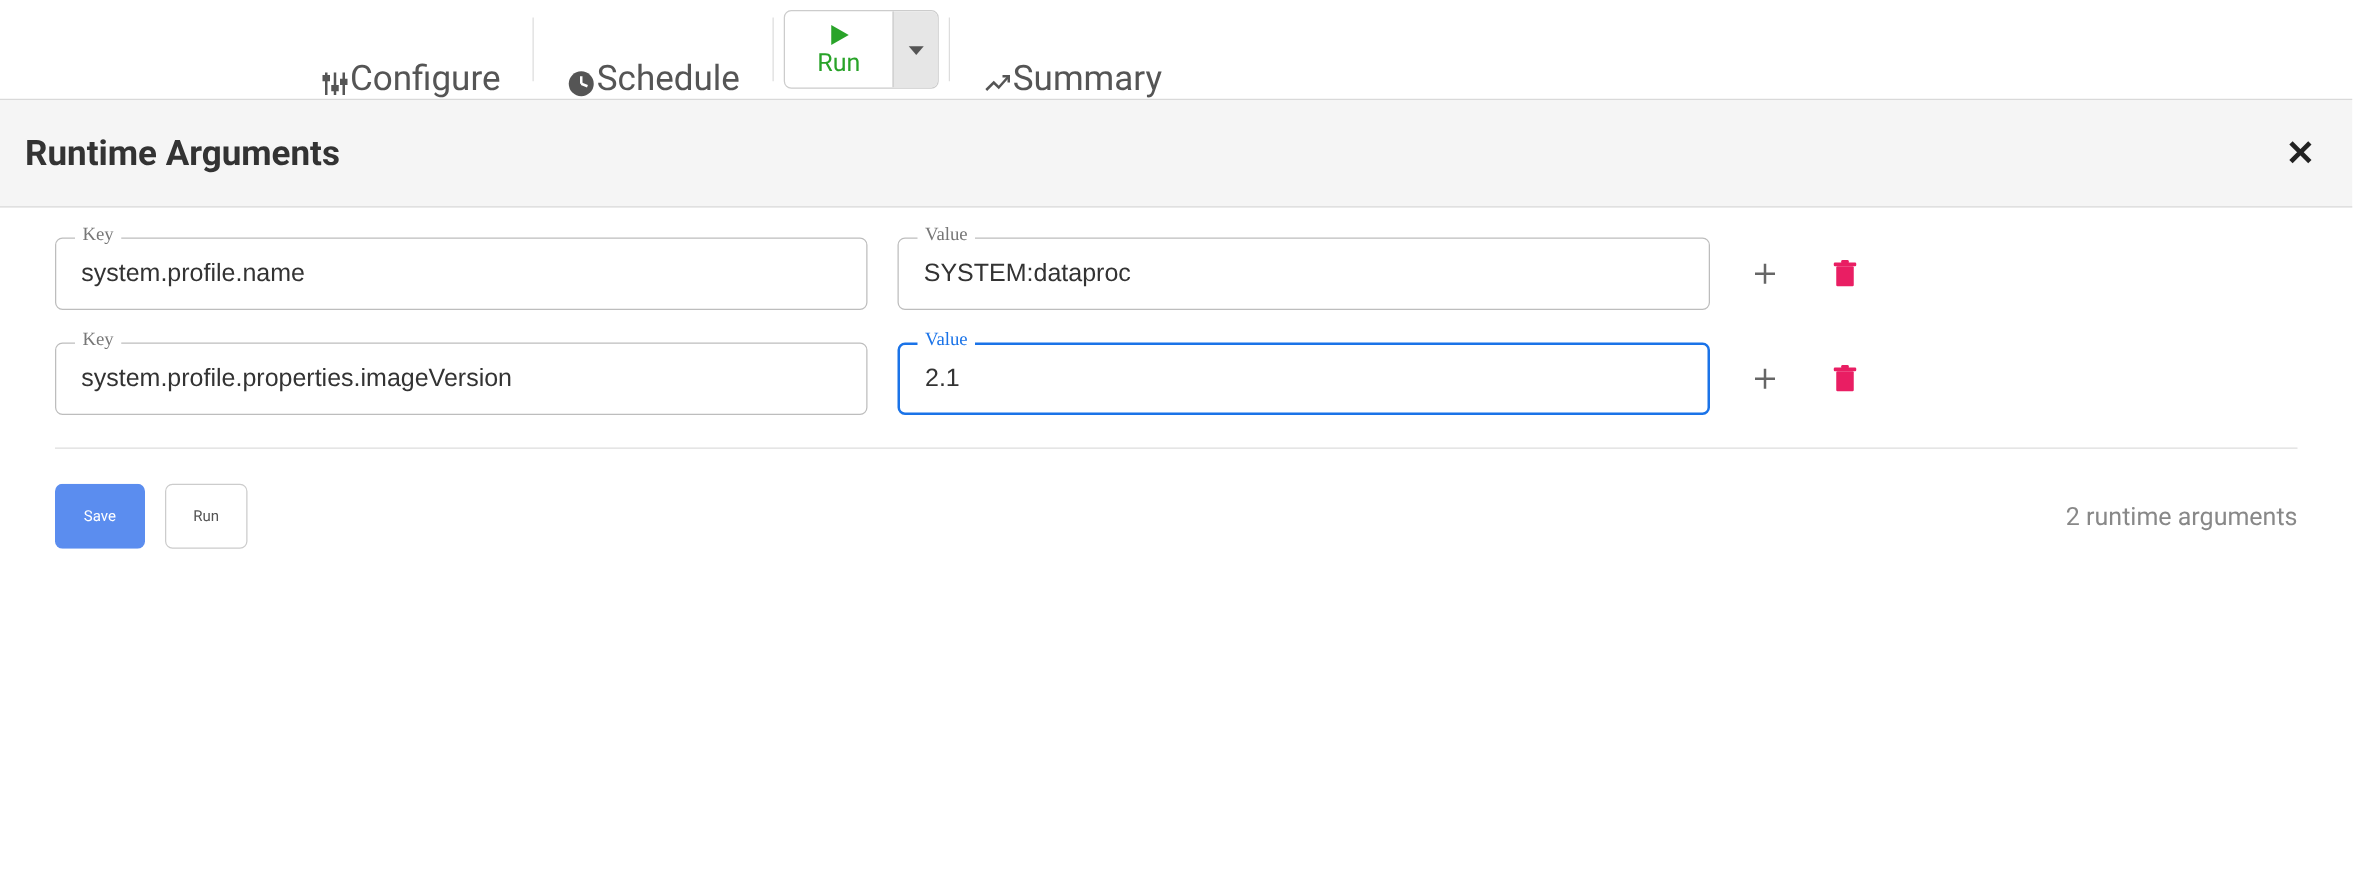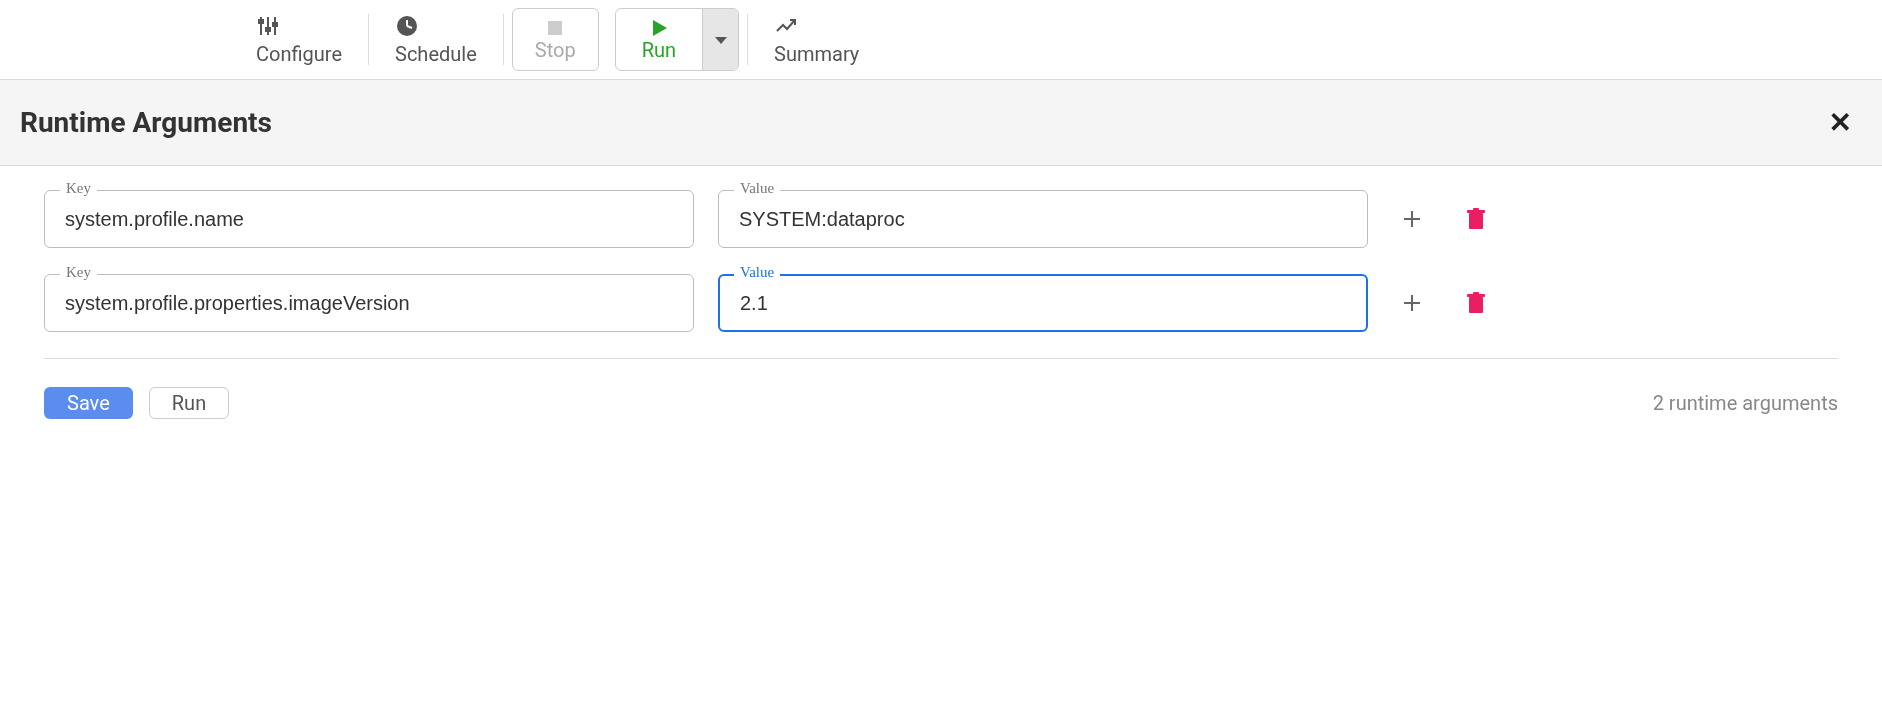--- a/index.html
+++ b/index.html
@@ -15,25 +15,25 @@
   
   .toolbar {
     height: 80px;
     border-bottom: 1px solid #d9d9d9;
     display: flex;
     align-items: stretch;
     padding-left: 230px;
     position: relative;
   }
   .tb-item {
-    display: flex; flex-direction: column; align-items: flex-start; justify-content: center;
+    display: flex; align-items: flex-end; justify-content: center;
     padding: 0 26px;
     cursor: pointer;
     color: #555;
-    font-size: 20px;
+    font-size: 28px;
     position: relative;
   }
   .tb-item .lbl { margin-top: 4px; }
   .tb-sep { width:1px; background:#ddd; margin: 14px 0; }
   .tb-btn {
     display:flex; flex-direction:column; align-items:center; justify-content:center;
     border:1px solid #ccc; border-radius:6px;
     margin:8px; padding: 0 22px;
     font-size:20px; color:#555; cursor:pointer;
     background:#fff;
@@ -92,22 +92,22 @@
   .icon-btn { display:flex; align-items:center; justify-content:center; cursor:pointer; color:#666; }
   .icon-btn.trash { color:#e91e63; }
 
   .divider { height:1px; background:#ddd; margin: 4px 0 28px 0; }
 
   .footer {
     display:flex; align-items:center; justify-content:space-between;
   }
   .footer-left { display:flex; gap:16px; }
   .btn {
-    height:32px; padding:0 22px; border-radius:6px;
-    font-size:20px; cursor:pointer; display:flex; align-items:center; justify-content:center;
+    height:52px; padding:0 22px; border-radius:6px;
+    font-size:12px; cursor:pointer; display:flex; align-items:center; justify-content:center;
     border:1px solid transparent; user-select:none;
   }
   .btn.primary { background:#5b8def; color:#fff; }
   .btn.secondary { background:#fff; border-color:#ccc; color:#555; }
   .counter { font-size:20px; color:#888; }
 </style>
 </head>
 <body>
 
 <div class="canvas">
@@ -136,28 +136,20 @@
             <circle cx="12" cy="12" r="10" fill="#555"></circle>
             <line x1="12" y1="12" x2="12" y2="6" stroke="#fff" stroke-width="2"></line>
             <line x1="12" y1="12" x2="17" y2="14" stroke="#fff" stroke-width="2"></line>
           </svg>
       </span>
       <span class="lbl">Schedule</span>
     </div>
 
     <div class="tb-sep"></div>
 
-    <div class="tb-btn disabled">
-      <span>
-        <svg class="ic-20" viewBox="0 0 20 20">
-            <rect x="3" y="3" width="14" height="14" fill="#ccc"></rect>
-          </svg>
-      </span>
-      <span class="lbl">Stop</span>
-    </div>
 
     <div class="tb-btn run-group">
       <div class="run-main">
         <span>
           <svg class="ic-20" viewBox="0 0 20 20">
               <polygon points="4,2 18,10 4,18" fill="#29a329"></polygon>
             </svg>
         </span>
         <span class="lbl">Run</span>
       </div>

